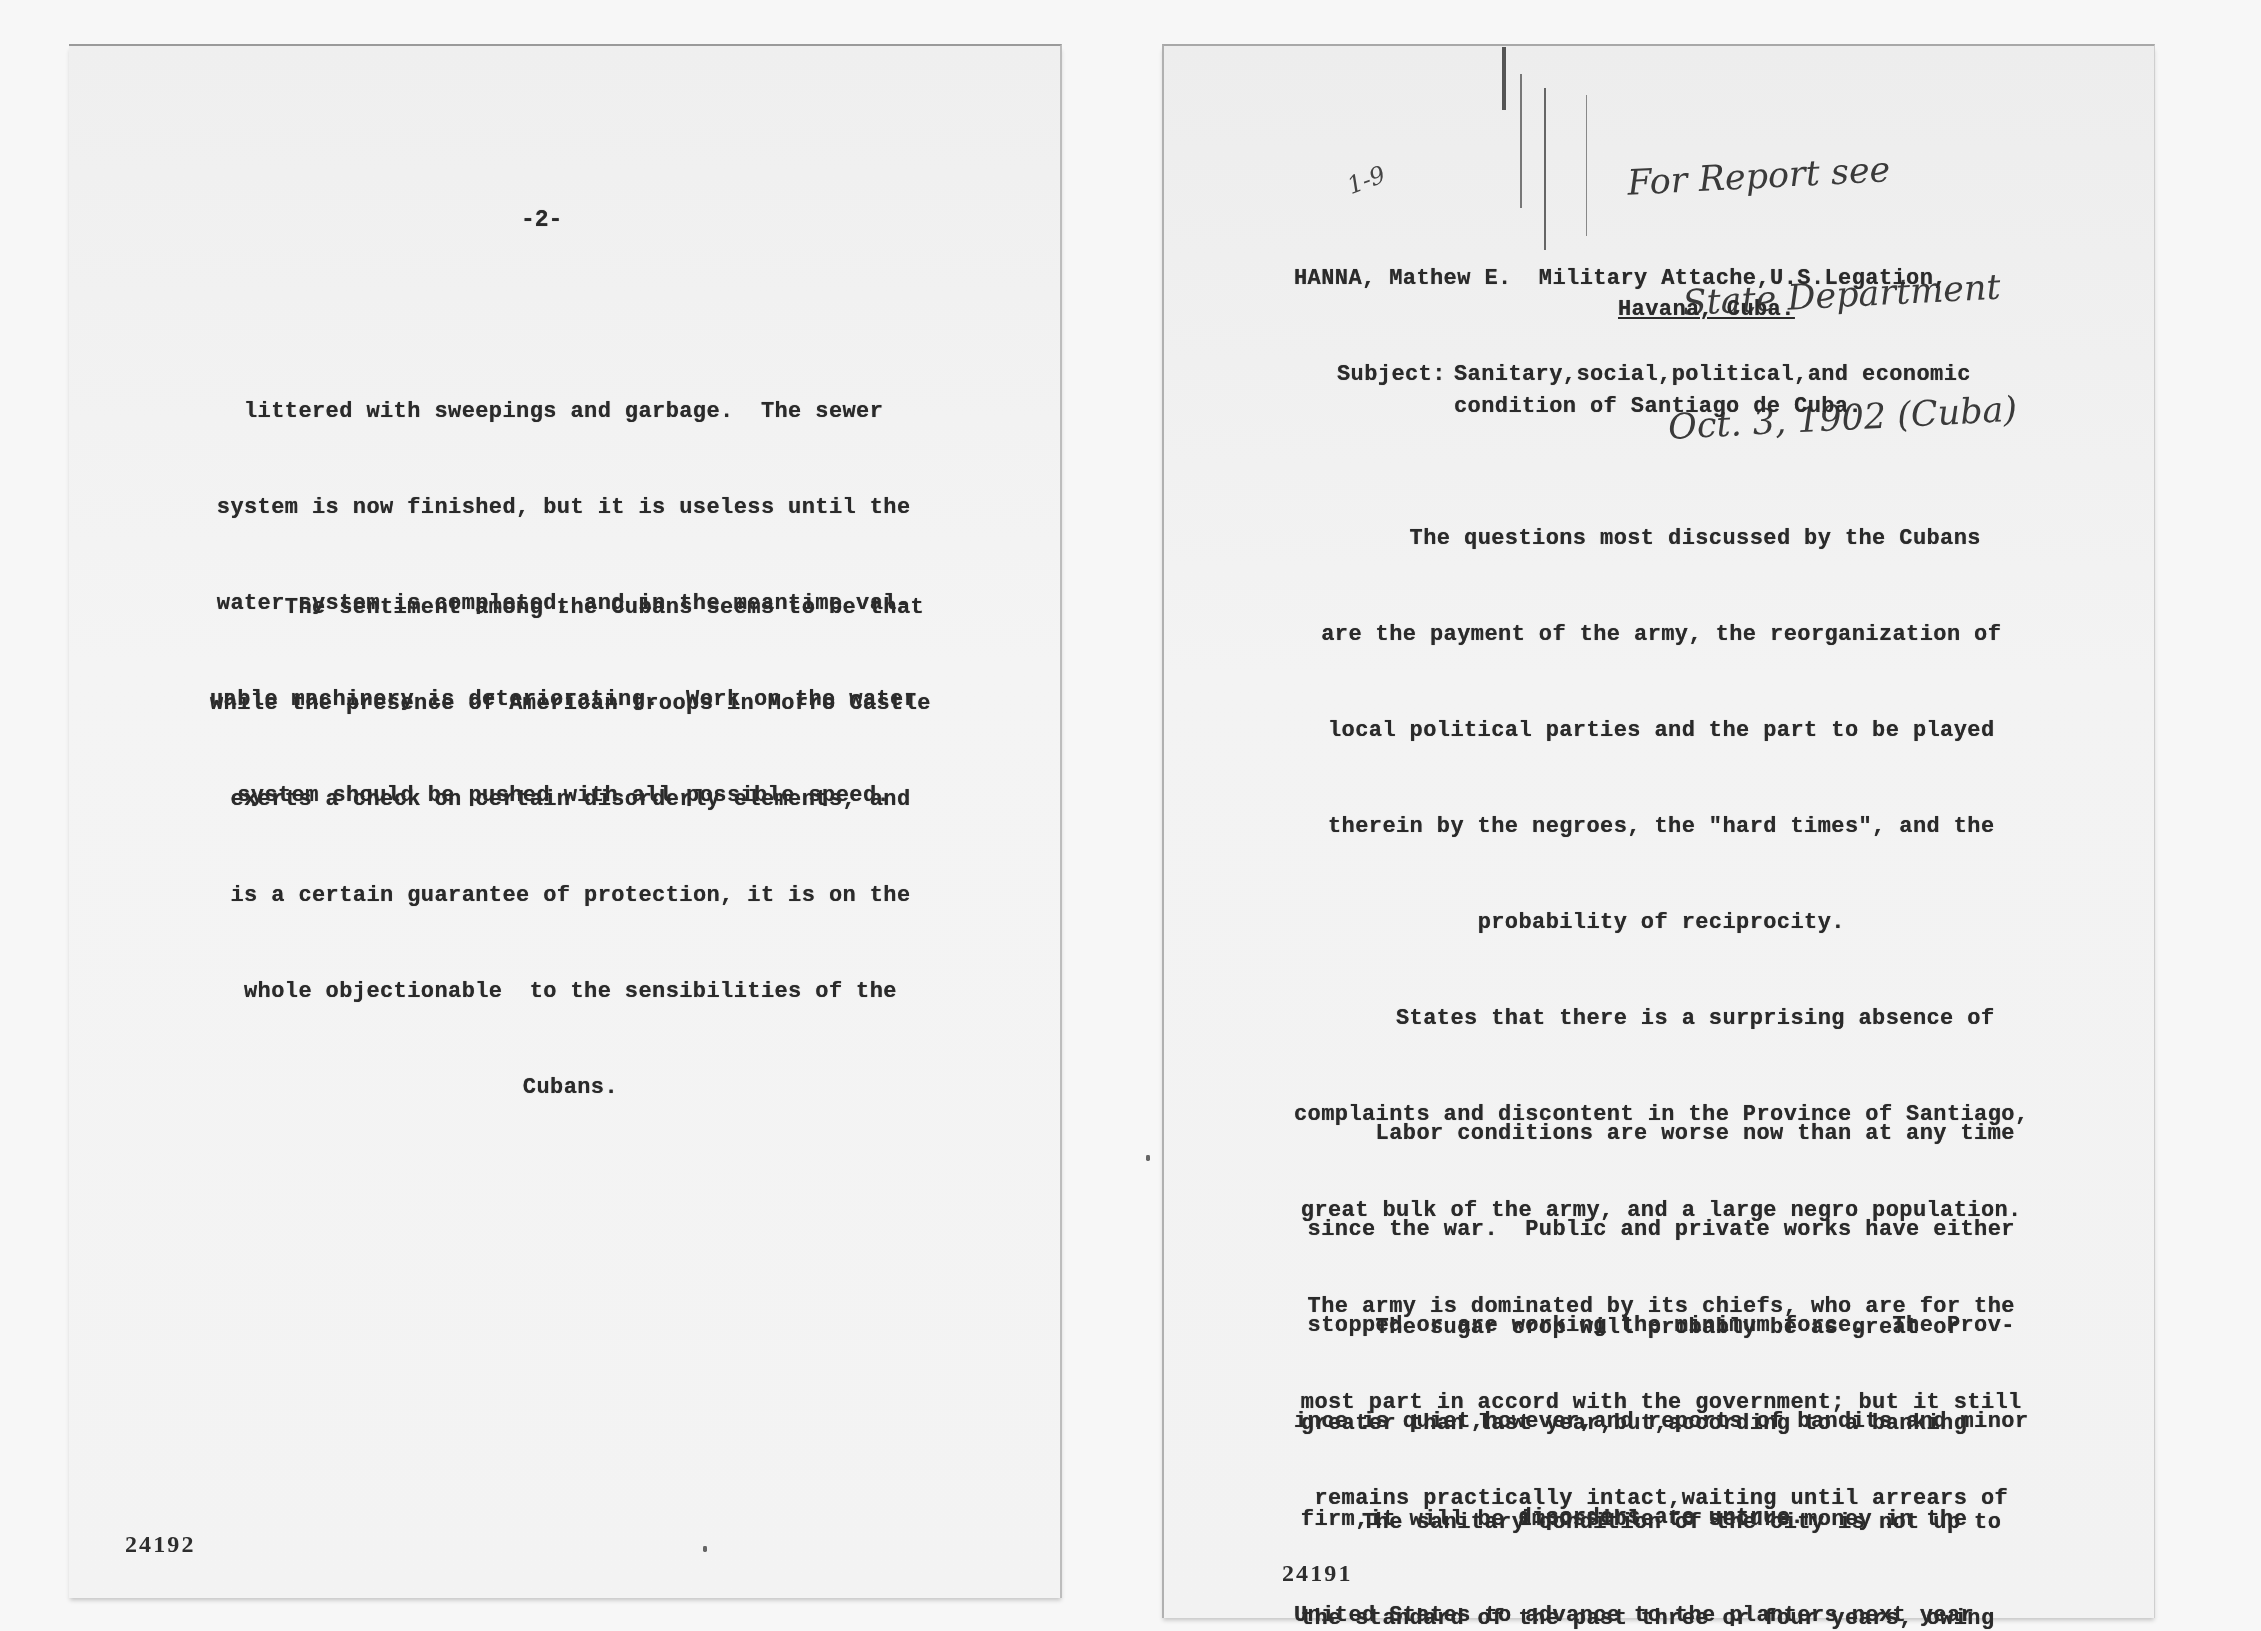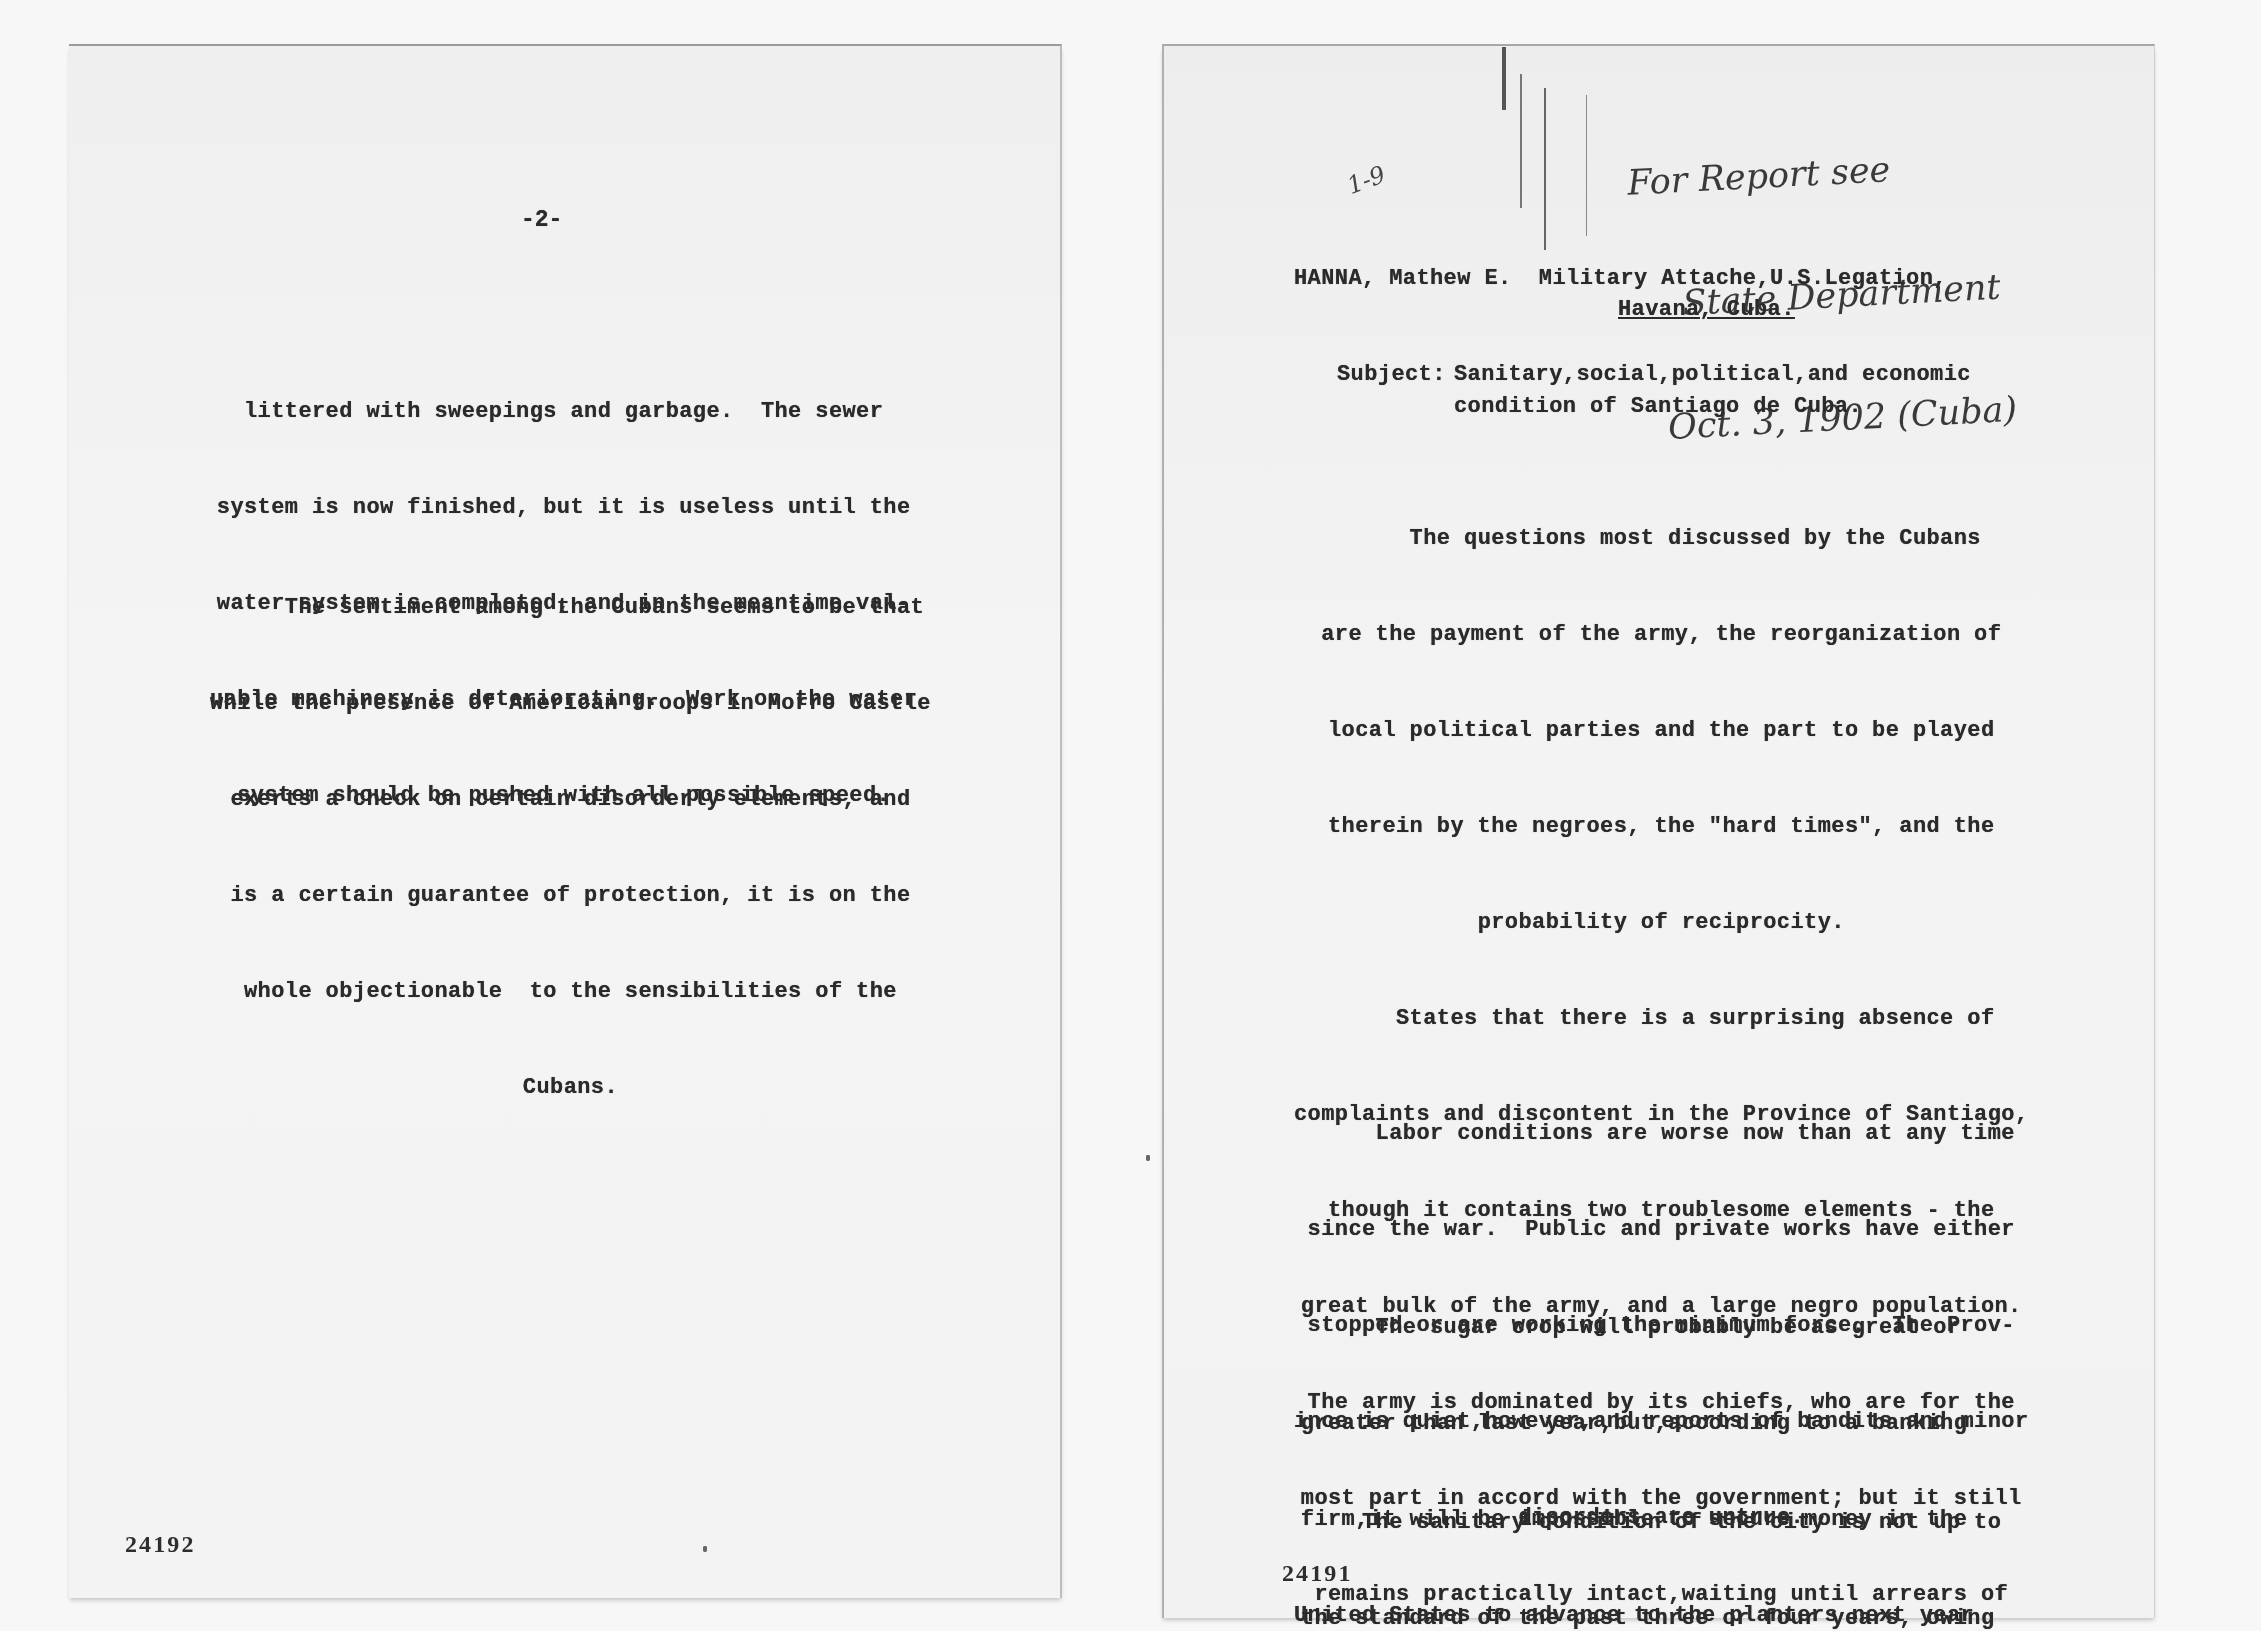--- a/index.html
+++ b/index.html
@@ -149,21 +149,20 @@
   <div class="tw" style="left:290px; top:345px;">condition of Santiago de Cuba.</div>
 
   <div class="tw" style="left:130px; top:413px;">
     <span class="line">     The questions most discussed by the Cubans</span>
     <span class="line">are the payment of the army, the reorganization of</span>
     <span class="line">local political parties and the part to be played</span>
     <span class="line">therein by the negroes, the "hard times", and the</span>
     <span class="line">probability of reciprocity.</span>
     <span class="line">     States that there is a surprising absence of</span>
     <span class="line">complaints and discontent in the Province of Santiago,</span>
-    <span class="line">though it contains two troublesome elements - the</span>
     <span class="line">great bulk of the army, and a large negro population.</span>
     <span class="line">The army is dominated by its chiefs, who are for the</span>
     <span class="line">most part in accord with the government; but it still</span>
     <span class="line">remains practically intact,waiting until arrears of</span>
     
     
     
     
     
     

